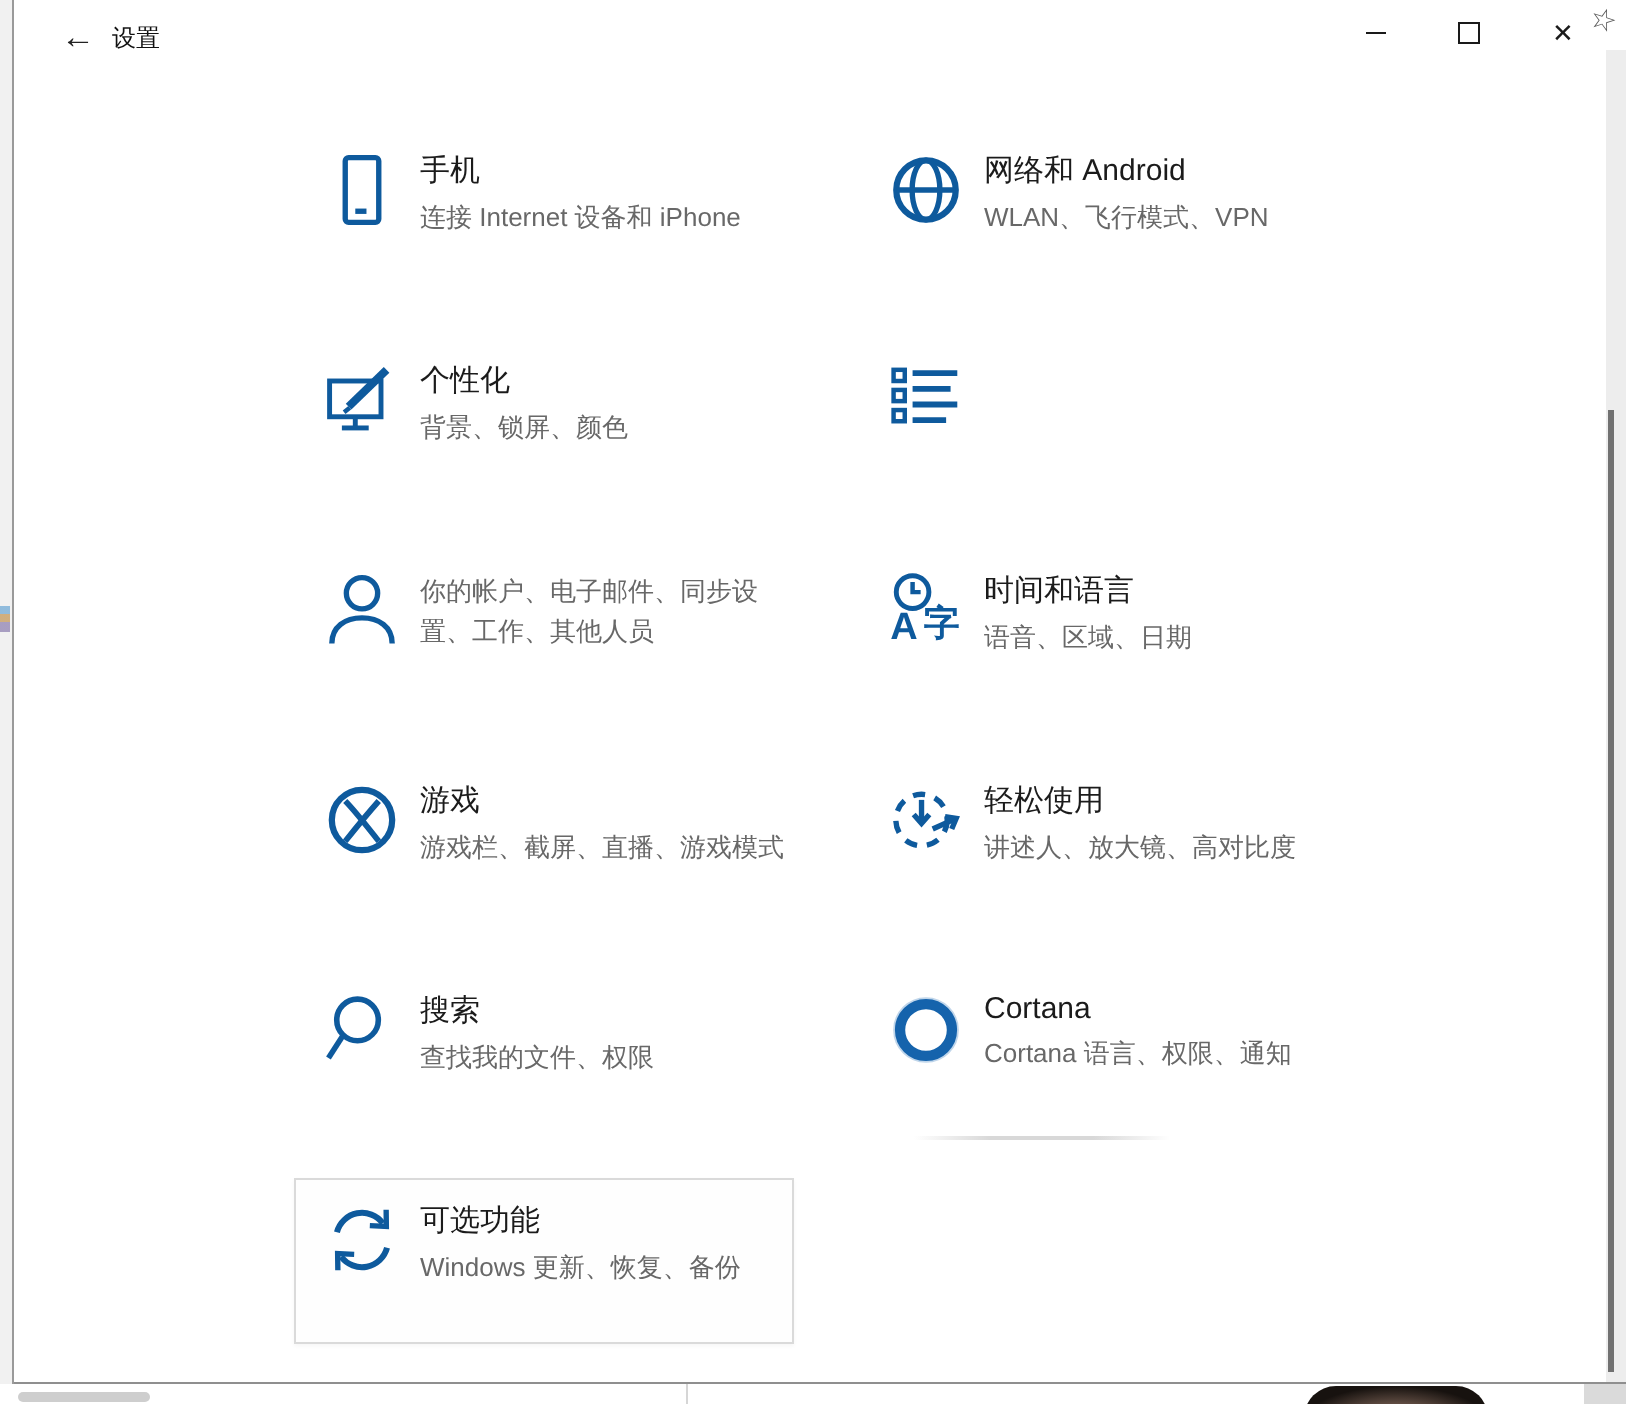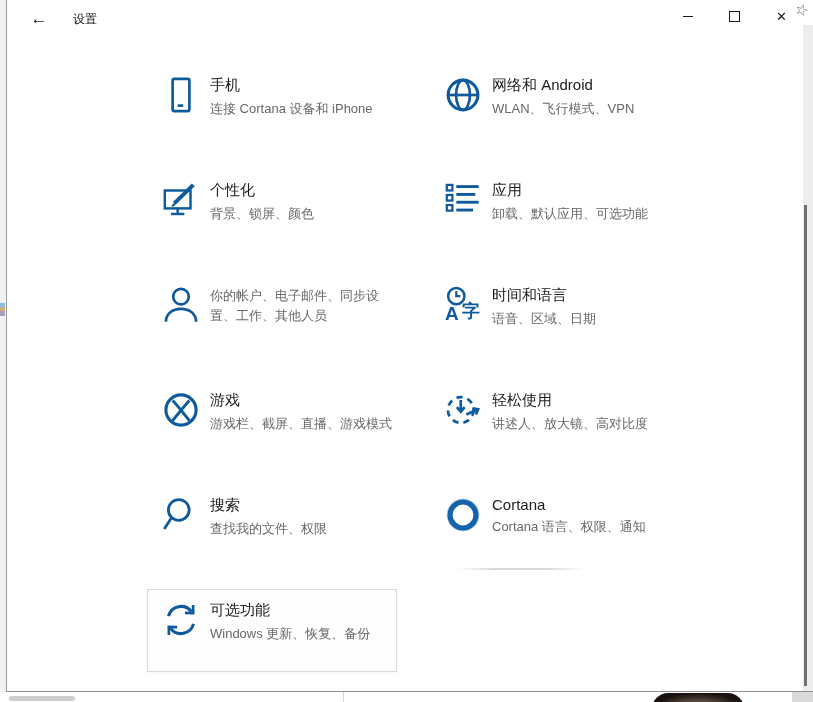--- a/index.html
+++ b/index.html
@@ -10,21 +10,21 @@
   #behind-left{position:absolute;left:0;top:0;width:6px;height:702px;background:#f1f1f1;border-right:1px solid #9a9a9a;}
   #behind-left .mini-glyph{position:absolute;left:0;top:303px;width:5px;height:13px;
      background:linear-gradient(180deg,#7fb2d9 0 30%,#caa36a 30% 60%,#9b8fb9 60% 100%);opacity:.85;}
 
   
   #app-window{position:absolute;left:7px;top:0;width:806px;height:692px;background:#ffffff;border-bottom:1px solid #8f8f8f;box-sizing:border-box;}
 
   
   #titlebar{position:absolute;left:0;top:0;width:100%;height:40px;background:#fff;}
   .back-btn{position:absolute;left:12px;top:4px;width:40px;height:30px;display:flex;align-items:center;justify-content:center;font-size:17px;color:#222;cursor:pointer;}
-  .win-title{position:absolute;left:66px;top:11px;font-size:12px;color:#111;font-family:Liberation Serif, serif;}
+  .win-title{position:absolute;left:49px;top:11px;font-size:12px;color:#111;font-family:Liberation Serif, serif;}
   .win-controls{position:absolute;right:8px;top:0;height:33px;display:flex;}
   .wc-btn{width:47px;height:33px;display:flex;align-items:center;justify-content:center;color:#1a1a1a;}
   .wc-min-glyph{width:10px;height:0;border-top:1px solid #1a1a1a;}
   .wc-max-glyph{width:9px;height:9px;border:1px solid #1a1a1a;background:#fff;}
   .wc-close-glyph{font-size:13px;line-height:1;}
 
   
   #tiles{position:absolute;left:143px;top:62px;display:grid;grid-template-columns:250px 250px;column-gap:32px;grid-auto-rows:105px;}
   .tile{position:relative;cursor:pointer;}
   .tile-hl-box{position:absolute;left:-3px;top:2px;right:3px;bottom:20px;border:1px solid #dadada;background:#fefefe;box-shadow:0 1px 2px rgba(0,0,0,0.04);}
@@ -87,21 +87,21 @@
 
       <div class="tile">
         <div class="tile-icon">
           <svg width="38" height="38" viewBox="0 0 34 34" fill="none" stroke="#0e5a9d" stroke-width="2.4">
             <rect x="9.5" y="2.5" width="15" height="29" rx="1.5"></rect>
             <line x1="14" y1="26.5" x2="19" y2="26.5"></line>
           </svg>
         </div>
         <div class="tile-text">
           <p class="tile-title">手机</p>
-          <p class="tile-sub">连接 Cortana 设备和 iPhone</p>
+          <p class="tile-sub">连接 Internet 设备和 iPhone</p>
         </div>
       </div>
 
       <div class="tile">
         <div class="tile-icon">
           <svg width="38" height="38" viewBox="0 0 34 34" fill="none" stroke="#0e5a9d">
             <circle cx="17" cy="17" r="13.3" stroke-width="2.8"></circle>
             <ellipse cx="17" cy="17" rx="6.2" ry="13.3" stroke-width="2.4"></ellipse>
             <line x1="3.7" y1="17" x2="30.3" y2="17" stroke-width="2.4"></line>
           </svg>
@@ -133,24 +133,20 @@
           <svg width="38" height="38" viewBox="0 0 34 34" fill="none" stroke="#0e5a9d" stroke-width="2">
             <rect x="2.5" y="3.5" width="5" height="5"></rect>
             <rect x="2.5" y="12.5" width="5" height="5"></rect>
             <rect x="2.5" y="21.5" width="5" height="5"></rect>
             <line x1="11" y1="5" x2="31" y2="5" stroke-width="2.6"></line>
             <line x1="11" y1="12" x2="28" y2="12" stroke-width="2.6"></line>
             <line x1="11" y1="19" x2="31" y2="19" stroke-width="2.6"></line>
             <line x1="11" y1="26" x2="26" y2="26" stroke-width="2.6"></line>
           </svg>
         </div>
-        <div class="tile-text">
-          <p class="tile-title">应用</p>
-          <p class="tile-sub">卸载、默认应用、可选功能</p>
-        </div>
       </div>
 
       <div class="tile">
         <div class="tile-icon">
           <svg width="38" height="38" viewBox="0 0 34 34" fill="none" stroke="#0e5a9d" stroke-width="2.4">
             <circle cx="17" cy="9.5" r="7"></circle>
             <path d="M3.5 32 C3.5 24.5 9.5 20.5 17 20.5 C24.5 20.5 30.5 24.5 30.5 32"></path>
           </svg>
         </div>
         <div class="tile-text">

